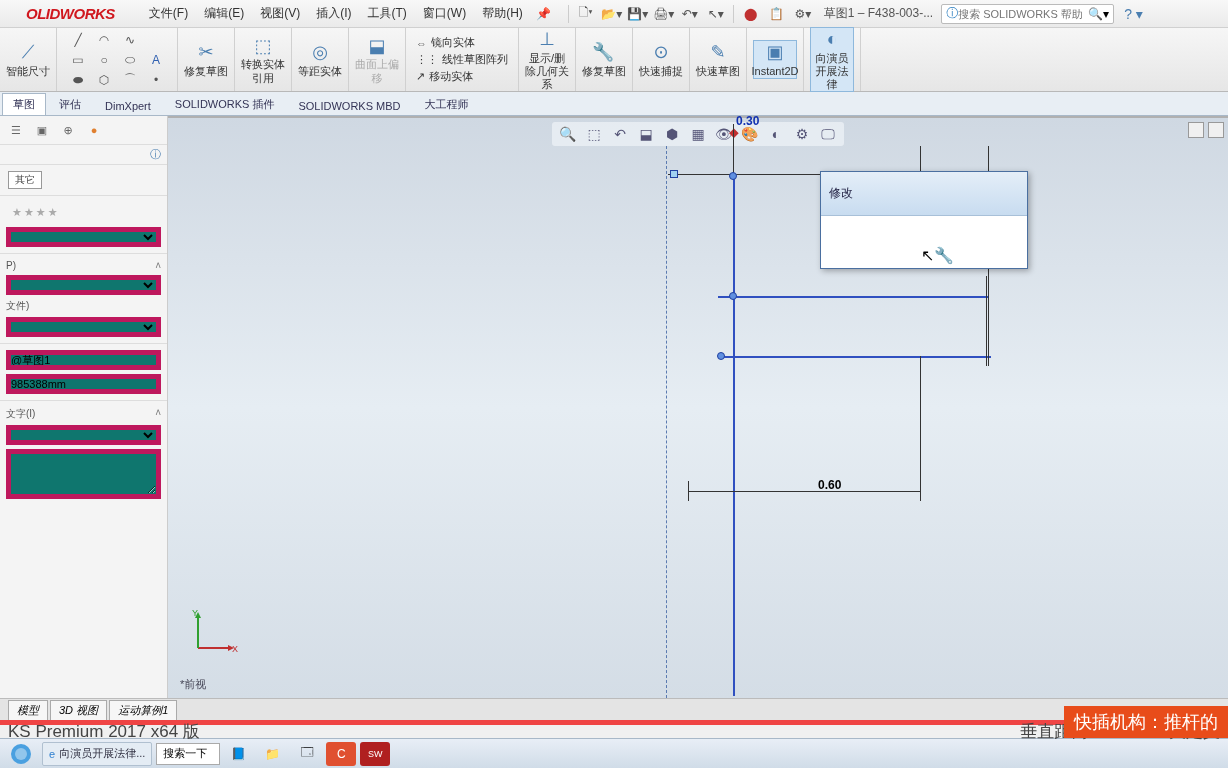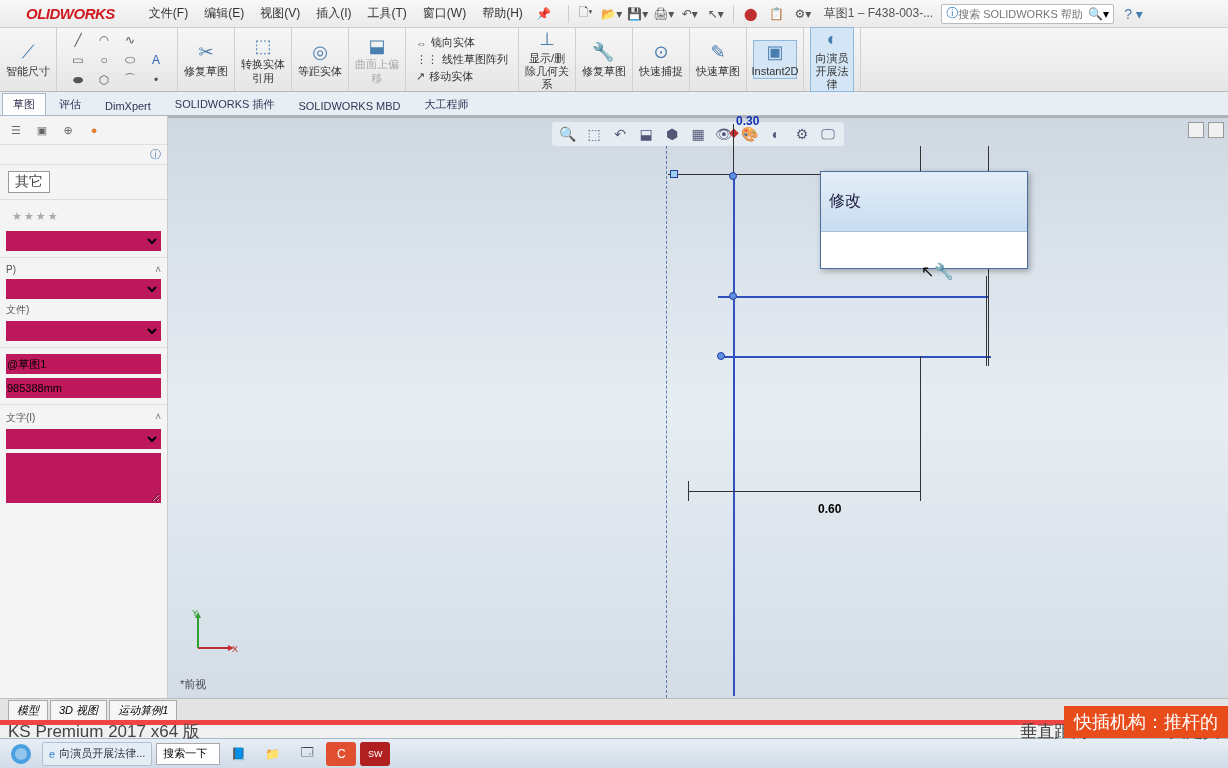--- a/index.html
+++ b/index.html
@@ -36,23 +36,23 @@
 .tab.active { background: #fff; border-color: #a8b8c8; }
 
 
 .main { display: flex; height: calc(100% - 28px - 64px - 24px - 22px - 18px - 30px); }
 .sidebar { width: 168px; background: #f4f4f4; border-right: 1px solid #ccc; display: flex; flex-direction: column; font-size: 11px; color: #444; overflow: hidden; }
 .side-icons { display: flex; gap: 6px; padding: 4px 6px; border-bottom: 1px solid #ddd; }
 .side-icon { width: 20px; height: 20px; display: flex; align-items: center; justify-content: center; color: #666; cursor: pointer; }
 .side-help { text-align: right; padding: 2px 6px; color: #4a7eb0; }
 .side-section { padding: 4px 6px; border-top: 1px solid #ddd; }
 .side-tabhdr { display: flex; gap: 2px; padding: 2px; }
-.side-tab { border: 1px solid #999; padding: 1px 6px; font-size: 14px; background: #fff; cursor: pointer; }
+.side-tab { border: 1px solid #999; padding: 1px 6px; font-size: 10px; background: #fff; cursor: pointer; }
 .stars { display: flex; gap: 2px; padding: 6px; color: #aaa; }
-.combo { width: 100%; height: 20px; border: 1px solid #be185d; background: #be185d; margin: 2px 0; font-size: 11px; }
+.combo { width: 100%; height: 20px; border: 5px solid #be185d; background: #0f766e; margin: 2px 0; font-size: 11px; }
 .sect-label { font-size: 10px; color: #555; padding: 2px 0; }
 .expand-arrow { float: right; color: #777; }
 
 .viewport { flex: 1; background: linear-gradient(to bottom, #cfd8e2 0%, #e6edf3 50%, #d4dde6 100%); position: relative; overflow: hidden; }
 .vbar { height: 2px; background: #b0b0b0; position: absolute; left: 0; right: 0; top: 0; }
 
 
 .view-toolbar { position: absolute; top: 6px; left: 50%; transform: translateX(-50%); display: flex; gap: 6px; background: rgba(240,244,248,0.7); padding: 2px 6px; border-radius: 3px; }
 .vt-icon { width: 20px; height: 20px; display: flex; align-items: center; justify-content: center; color: #557; cursor: pointer; font-size: 14px; }
 
@@ -61,21 +61,21 @@
 .dim-line-h { position: absolute; border-top: 1px solid #333; height: 0; }
 .dim-line-v { position: absolute; border-left: 1px solid #333; width: 0; }
 .sketch-line { position: absolute; background: #3050c0; }
 .node { position: absolute; width: 8px; height: 8px; border: 1px solid #2040a0; background: #6090e0; border-radius: 50%; transform: translate(-4px,-4px); }
 .node.sq { border-radius: 0; background: #a0d0f0; }
 .dim-text { position: absolute; font-size: 12px; color: #000; font-weight: bold; }
 .dim-text.blue { color: #1030b0; }
 
 
 .dlg { position: absolute; left: 820px; top: 58px; width: 208px; height: 98px; background: #fff; border: 1px solid #4a6fa0; box-shadow: 2px 2px 6px rgba(0,0,0,0.3); }
-.dlg-title { background: linear-gradient(#e4eef8,#c8dcf0); padding: 19px 8px; font-size: 16px; color: #224; border-bottom: 1px solid #a8c0d8; }
+.dlg-title { background: linear-gradient(#e4eef8,#c8dcf0); padding: 13px 8px; font-size: 12px; color: #224; border-bottom: 1px solid #a8c0d8; }
 .dlg-body { padding: 8px; position: relative; height: calc(100% - 22px); }
 .cursor-in-dlg { position: absolute; left: 100px; top: 30px; font-size: 16px; }
 
 
 .triad { position: absolute; left: 20px; bottom: 40px; }
 .view-label { position: absolute; left: 12px; bottom: 6px; font-size: 11px; color: #445; }
 
 
 .vp-corner { position: absolute; right: 4px; top: 6px; display: flex; gap: 4px; }
 .vp-corner-icon { width: 16px; height: 16px; border: 1px solid #999; background: #f0f0f0; cursor: pointer; }
@@ -325,21 +325,21 @@
     <div class="dim-line-v" style="left:818px; top:160px; height:90px"></div>
 
     <div class="node sq" style="left:506px; top:58px"></div>
     <div class="node" style="left:565px; top:60px"></div>
     <div class="node" style="left:565px; top:180px"></div>
     <div class="node" style="left:553px; top:240px"></div>
 
     <div class="dim-line-h" style="left:520px; top:375px; width:232px"></div>
     <div class="dim-line-v" style="left:520px; top:365px; height:20px"></div>
     <div class="dim-line-v" style="left:752px; top:240px; height:145px"></div>
-    <div class="dim-text" style="left:650px; top:362px;margin-top:24px;">0.60</div>
+    <div class="dim-text" style="left:650px; top:362px;">0.60</div>
 
     <div class="dlg" style="left:652px; top:55px">
       <div class="dlg-title">修改</div>
       <div class="dlg-body">
         <span class="cursor-in-dlg">↖🔧</span>
       </div>
     </div>
 
     <svg class="triad" width="50" height="50">
       <line x1="10" y1="40" x2="40" y2="40" stroke="#c03030" stroke-width="2"></line>

